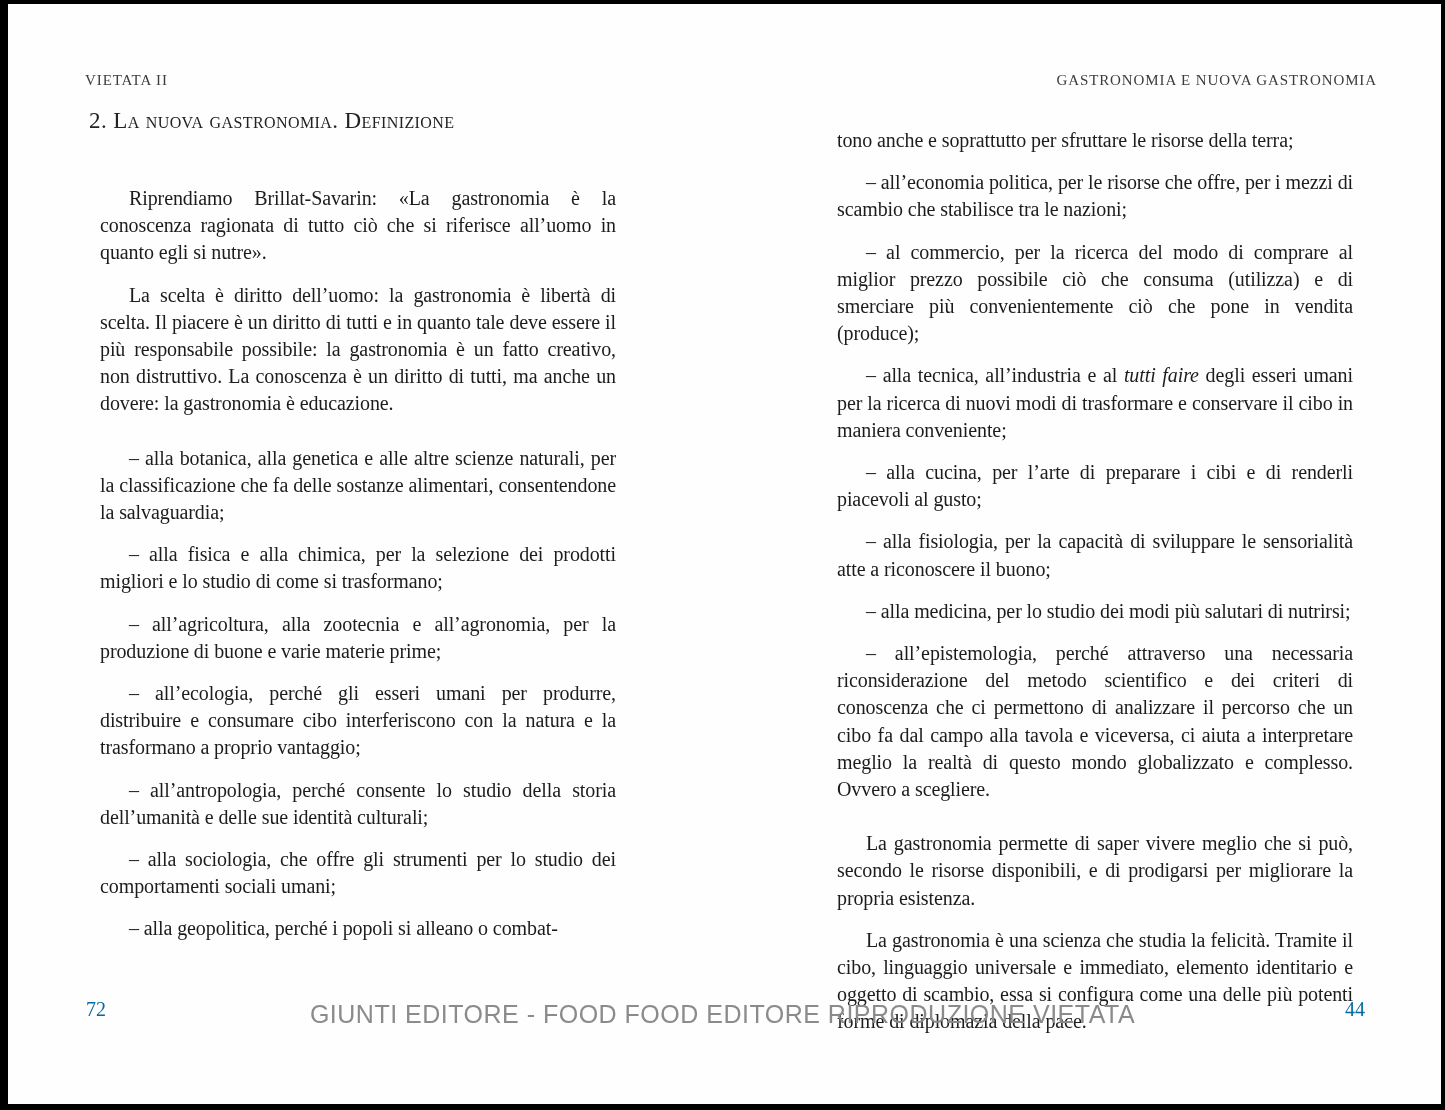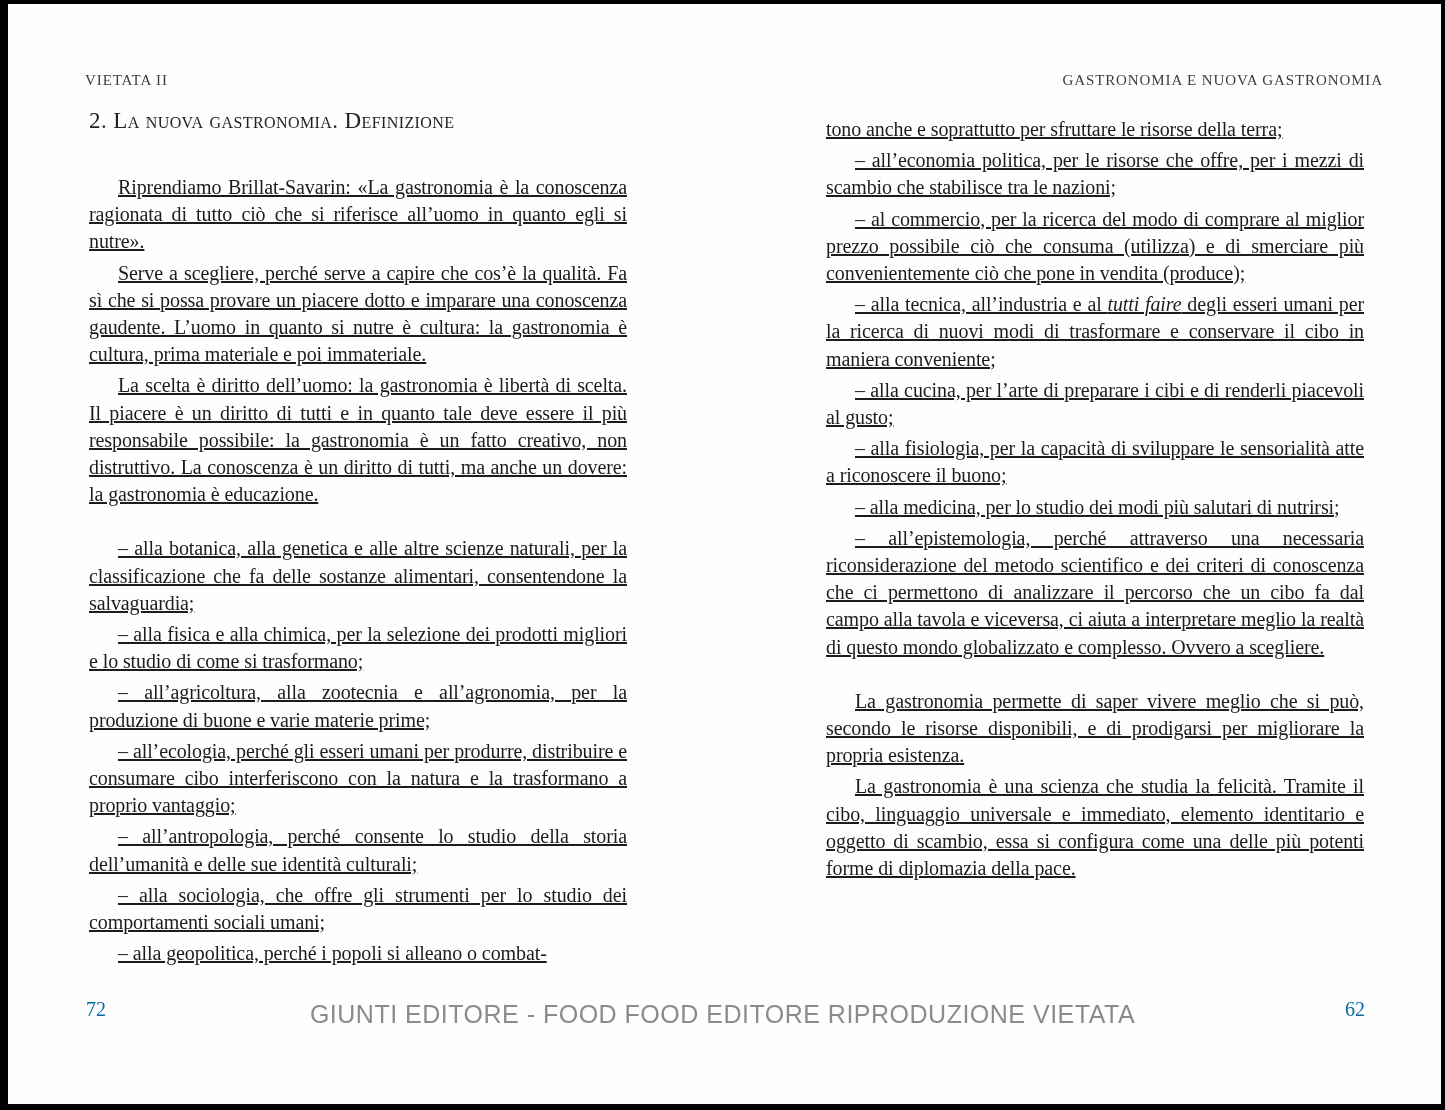--- a/index.html
+++ b/index.html
@@ -13,38 +13,38 @@
   .edge-top{left:0;top:0;width:1445px;height:4px;}
   .edge-bottom{left:0;bottom:0;width:1445px;height:6px;}
   .edge-left{left:0;top:0;width:8px;height:1110px;}
   .edge-right{right:0;top:0;width:4px;height:1110px;}
 
   .running-head{
     position:absolute;top:72px;font-size:15px;letter-spacing:.9px;
     color:#3c3c3c;white-space:nowrap;
   }
   .running-head.left{left:85px;}
-  .running-head.right{right:62px;text-align:left;}
+  .running-head.right{right:68px;text-align:left;}
 
   .section-heading{
     position:absolute;left:85px;top:104px;margin:4px;
     font-weight:normal;font-variant:small-caps;font-size:23px;
     letter-spacing:.4px;color:#222;
   }
 
   .body-col{
     position:absolute;width:546px;
     font-size:20px;line-height:27.2px;letter-spacing:-0.1px;
     text-align:justify;
     hyphens:auto;-webkit-hyphens:auto;
   }
   #left-body{left:85px;top:170px;}
   #right-body{left:822px;top:112px;}
 
-  p.para{margin:4px;padding:0;text-decoration:underline;}
+  p.para{margin:15px;padding:0;}
   p.para.indent{text-indent:29px;}
   p.para.gap{margin-top:27px;}
 
   .folio{
     position:absolute;top:998px;font-size:20px;color:#0369a1;
   }
   .folio-left{left:86px;}
   .folio-right{right:80px;}
 
   .watermark{
@@ -58,21 +58,20 @@
 
 <div class="edge edge-top"></div>
 <div class="edge edge-bottom"></div>
 <div class="edge edge-left"></div>
 <div class="edge edge-right"></div>
 
 <div class="running-head left">VIETATA II</div>
 <h2 class="section-heading">2. La nuova gastronomia. Definizione</h2>
 <div class="body-col" id="left-body">
     <p class="para indent">Riprendiamo Brillat-Savarin: «La gastronomia è la conoscenza ragionata di tutto ciò che si riferisce all’uomo in quanto egli si nutre».</p>
-    <p class="para indent">Serve a scegliere, perché serve a capire che cos’è la qualità. Fa sì che si possa provare un piacere dotto e imparare una conoscenza gaudente. L’uomo in quanto si nutre è cultura: la gastronomia è cultura, prima materiale e poi immateriale.</p>
     <p class="para indent">La scelta è diritto dell’uomo: la gastronomia è libertà di scelta. Il piacere è un diritto di tutti e in quanto tale deve essere il più responsabile possibile: la gastronomia è un fatto creativo, non distruttivo. La conoscenza è un diritto di tutti, ma anche un dovere: la gastronomia è educazione.</p>
     <p class="para indent gap">– alla botanica, alla genetica e alle altre scienze naturali, per la classificazione che fa delle sostanze alimentari, consentendone la salvaguardia;</p>
     <p class="para indent">– alla fisica e alla chimica, per la selezione dei prodotti migliori e lo studio di come si trasformano;</p>
     <p class="para indent">– all’agricoltura, alla zootecnia e all’agronomia, per la produzione di buone e varie materie prime;</p>
     <p class="para indent">– all’ecologia, perché gli esseri umani per produrre, distribuire e consumare cibo interferiscono con la natura e la trasformano a proprio vantaggio;</p>
     <p class="para indent">– all’antropologia, perché consente lo studio della storia dell’umanità e delle sue identità culturali;</p>
     <p class="para indent">– alla sociologia, che offre gli strumenti per lo studio dei comportamenti sociali umani;</p>
     <p class="para indent">– alla geopolitica, perché i popoli si alleano o combat-</p>
   </div>
 
@@ -84,14 +83,14 @@
     <p class="para indent">– alla tecnica, all’industria e al <i>tutti faire</i> degli esseri umani per la ricerca di nuovi modi di trasformare e conservare il cibo in maniera conveniente;</p>
     <p class="para indent">– alla cucina, per l’arte di preparare i cibi e di renderli piacevoli al gusto;</p>
     <p class="para indent">– alla fisiologia, per la capacità di sviluppare le sensorialità atte a riconoscere il buono;</p>
     <p class="para indent">– alla medicina, per lo studio dei modi più salutari di nutrirsi;</p>
     <p class="para indent">– all’epistemologia, perché attraverso una necessaria riconsiderazione del metodo scientifico e dei criteri di conoscenza che ci permettono di analizzare il percorso che un cibo fa dal campo alla tavola e viceversa, ci aiuta a interpretare meglio la realtà di questo mondo globalizzato e complesso. Ovvero a scegliere.</p>
     <p class="para indent gap">La gastronomia permette di saper vivere meglio che si può, secondo le risorse disponibili, e di prodigarsi per migliorare la propria esistenza.</p>
     <p class="para indent">La gastronomia è una scienza che studia la felicità. Tramite il cibo, linguaggio universale e immediato, elemento identitario e oggetto di scambio, essa si configura come una delle più potenti forme di diplomazia della pace.</p>
   </div>
 
 <div class="folio folio-left">72</div>
-<div class="folio folio-right">62</div>
+<div class="folio folio-right">44</div>
 <div class="watermark">GIUNTI EDITORE - FOOD FOOD EDITORE RIPRODUZIONE VIETATA</div>
 
 </body></html>

